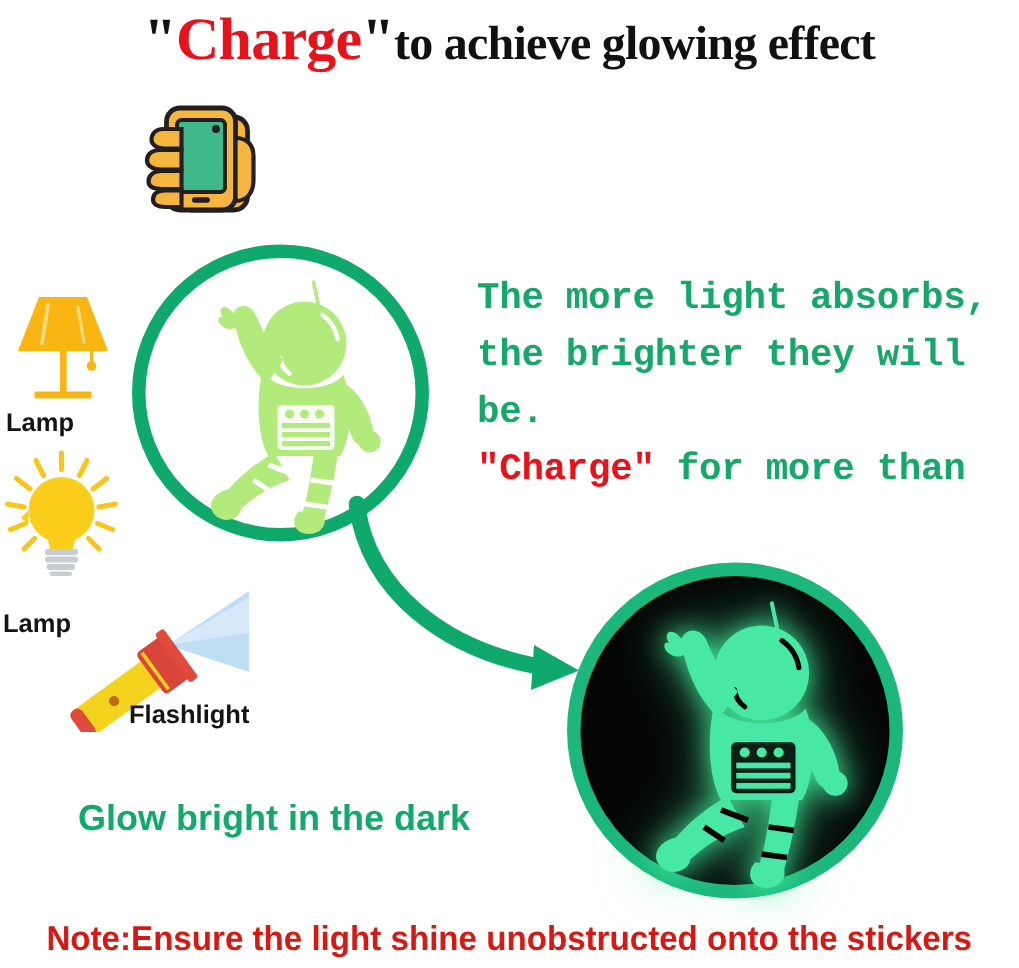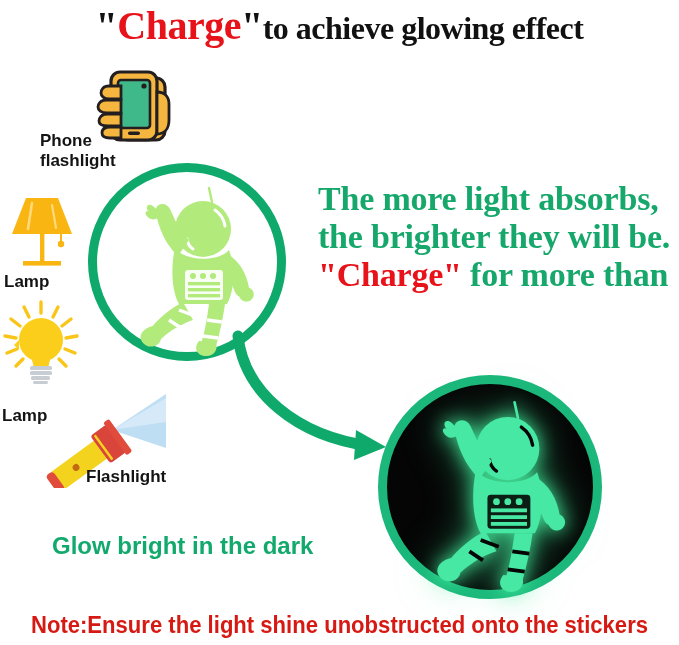--- a/index.html
+++ b/index.html
@@ -89,23 +89,23 @@
   }
 
   
   #arrow { position: absolute; left: 230px; top: 330px; width: 200px; height: 150px; }
 
   
   #para {
     position: absolute;
     left: 318px; top: 180px;
     width: 360px;
-    font-family: Liberation Serif, serif;
-    font-weight: bold;
-    font-size: 34px;
+    font-family: Liberation Mono, monospace;
+    font-weight: bold;
+    font-size: 25px;
     line-height: 38px;
     color: #16A76B;
     letter-spacing: -0.2px;
   }
   #para .red { color: #E8121A; }
   #para .indent { padding-left: 14px; display: inline-block; }
 
   
   #glow-caption {
     position: absolute;
@@ -153,24 +153,20 @@
     <rect x="33" y="63.5" width="12" height="3.6" rx="1.8" fill="#231F20"></rect>
 
     <path d="M14 18 C 8 18 6 22 6 25 C 6 28 9 31 14 31 L 26 31 L 26 18 Z" fill="#F4B63F" stroke="#231F20" stroke-width="2.8"></path>
 
     <path d="M12 32 C 5 32 3 36 3 39 C 3 42 6 45 12 45 L 26 45 L 26 32 Z" fill="#F4B63F" stroke="#231F20" stroke-width="2.8"></path>
     <path d="M13 46 C 6 46 4 50 4 53 C 4 56 7 58 13 58 L 26 58 L 26 46 Z" fill="#F4B63F" stroke="#231F20" stroke-width="2.8"></path>
     <path d="M15 59 C 9 59 7 62 7 65 C 7 68 10 70 15 70 L 26 70 L 26 59 Z" fill="#F4B63F" stroke="#231F20" stroke-width="2.8"></path>
 
     <path d="M62 24 C 70 24 74 29 74 36 L 74 52 C 74 60 70 66 62 66 Z" fill="#F4B63F" stroke="#231F20" stroke-width="2.8"></path>
   </svg>
-  <div class="src-label" id="phone-label">
-    <span>Phone</span><br>
-    <span>flashlight</span>
-  </div>
 
   <svg id="lamp-icon" viewBox="0 0 72 80">
 
     <path d="M20 6 L52 6 L66 42 L6 42 Z" fill="#F9B512"></path>
     <path d="M26 11 L22 37" stroke="#FFD97A" stroke-width="2.6" stroke-linecap="round"></path>
     <path d="M46 13 L50 36" stroke="#FFD97A" stroke-width="2.2" stroke-linecap="round"></path>
 
     <path d="M55 42 L55 50" stroke="#F9B512" stroke-width="2"></path>
     <circle cx="55" cy="52" r="3.2" fill="#F9B512"></circle>
 

